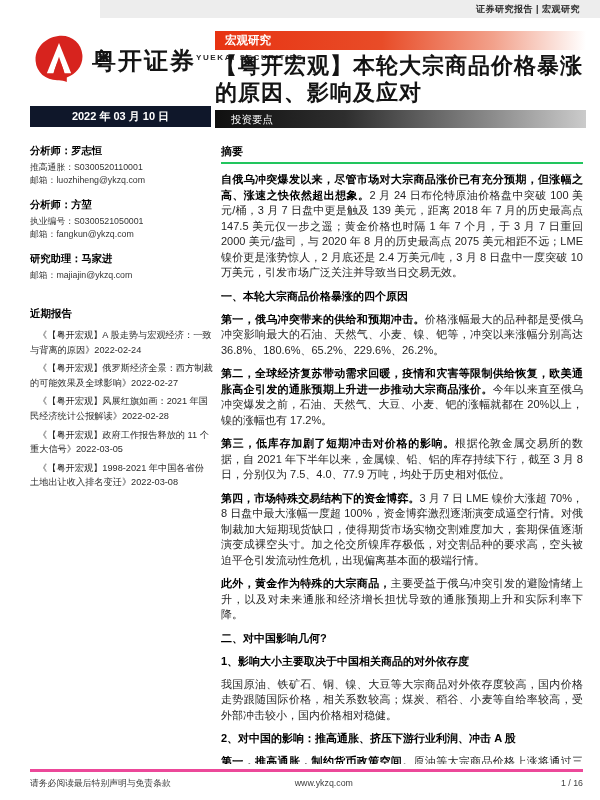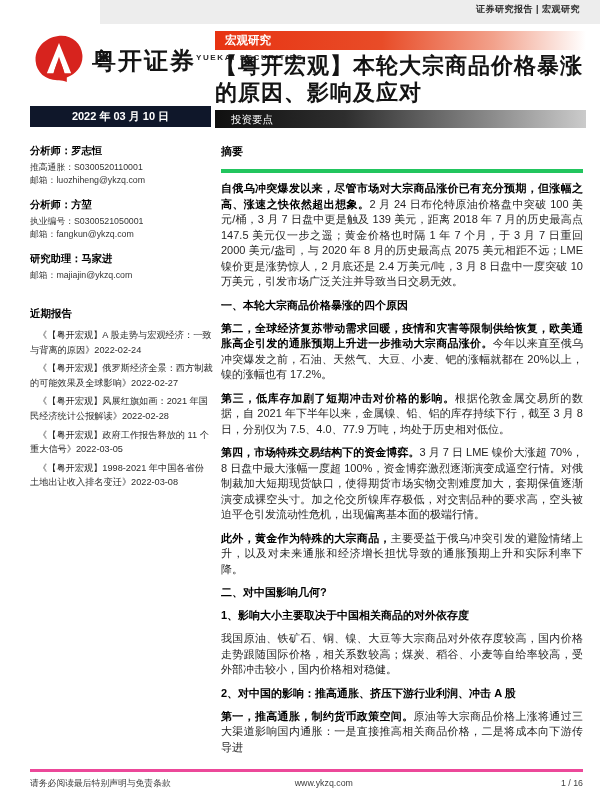--- a/index.html
+++ b/index.html
@@ -1,20 +1,20 @@
 <!DOCTYPE html>
 <html><head>
 <meta charset="utf-8">
 <style>
   html,body{margin:0;padding:0;background:#fff;}
   .page{position:relative;width:600px;height:800px;background:#ffffff;overflow:hidden;
         font-family:"Liberation Sans","DejaVu Sans",sans-serif;color:#1f1f1f;}
 
   
-  .topbar{position:absolute;top:0;left:100px;right:0;height:24px;background:#ededed;}
+  .topbar{position:absolute;top:0;left:100px;right:0;height:18px;background:#ededed;}
   .topbar-text{position:absolute;right:20px;top:0;line-height:18px;font-size:9px;
                font-weight:bold;color:#2b2b2b;letter-spacing:0.5px;}
 
   
   .brand{position:absolute;top:35px;left:33px;display:flex;align-items:center;gap:7px;}
   .brand-txt{display:flex;flex-direction:row;}
   .brand-cn{font-size:24px;font-weight:900;letter-spacing:2px;color:#141414;line-height:1;}
   .brand-en{font-size:8px;font-weight:bold;letter-spacing:1.6px;color:#2a2a2a;margin-top:4px;}
 
   .date-bar{position:absolute;top:106px;left:30px;width:181px;height:21px;background:#0f172a;
@@ -32,22 +32,22 @@
   
   .sidebar{position:absolute;top:144px;left:30px;width:183px;}
   .analyst{margin-bottom:11px;}
   .analyst-name{font-size:10.3px;font-weight:bold;color:#000;margin-bottom:3px;}
   .analyst-line{font-size:8.8px;line-height:13px;color:#333;}
   .recent-title{font-size:10.5px;font-weight:bold;color:#000;margin:25px 0 7px;}
   .report-item{font-size:9.2px;line-height:14.6px;color:#2a2a2a;margin-bottom:4px;text-indent:8px;}
 
   
   .main{position:absolute;top:144px;left:221px;width:362px;height:620px;overflow:hidden;}
-  .abstract-title{font-size:11px;font-weight:bold;color:#000;padding-bottom:10px;
-                  border-bottom:4px solid #22c55e;margin-bottom:8px;}
+  .abstract-title{font-size:11px;font-weight:bold;color:#000;padding-bottom:3px;
+                  border-bottom:2px solid #22c55e;margin-bottom:8px;}
   .para{font-size:11px;line-height:15.5px;text-align:justify;color:#1f1f1f;margin:0 0 8px;}
   .para b{color:#000;font-family:Liberation Serif, serif;}
   .sec-h{font-size:11px;font-weight:bold;color:#000;margin:4px 0 8px;}
 
   
   .footer{position:absolute;top:769px;left:30px;width:553px;border-top:3px solid #ec4899;
           padding-top:6px;display:flex;font-size:8.8px;color:#3d3d3d;}
   .footer-left{flex:1.2;text-align:left;}
   .footer-center{flex:1;text-align:center;}
   .footer-right{flex:1;text-align:right;}
@@ -107,20 +107,21 @@
     <div class="report-item">《【粤开宏观】1998-2021 年中国各省份土地出让收入排名变迁》2022-03-08</div>
   </div>
 
   <div class="main">
     <div class="abstract-title">摘要</div>
 
     <p class="para"><b>自俄乌冲突爆发以来，尽管市场对大宗商品涨价已有充分预期，但涨幅之高、涨速之快依然超出想象。</b><span>2 月 24 日布伦特原油价格盘中突破 100 美元/桶，3 月 7 日盘中更是触及 139 美元，距离 2018 年 7 月的历史最高点 147.5 美元仅一步之遥；黄金价格也时隔 1 年 7 个月，于 3 月 7 日重回 2000 美元/盎司，与 2020 年 8 月的历史最高点 2075 美元相距不远；LME 镍价更是涨势惊人，2 月底还是 2.4 万美元/吨，3 月 8 日盘中一度突破 10 万美元，引发市场广泛关注并导致当日交易无效。</span></p>
 
     <div class="sec-h">一、本轮大宗商品价格暴涨的四个原因</div>
 
+    <p class="para"><b>第一，俄乌冲突带来的供给和预期冲击。</b><span>价格涨幅最大的品种都是受俄乌冲突影响最大的石油、天然气、小麦、镍、钯等，冲突以来涨幅分别高达 36.8%、180.6%、65.2%、229.6%、26.2%。</span></p>
     <p class="para"><b>第二，全球经济复苏带动需求回暖，疫情和灾害等限制供给恢复，欧美通胀高企引发的通胀预期上升进一步推动大宗商品涨价。</b><span>今年以来直至俄乌冲突爆发之前，石油、天然气、大豆、小麦、钯的涨幅就都在 20%以上，镍的涨幅也有 17.2%。</span></p>
     <p class="para"><b>第三，低库存加剧了短期冲击对价格的影响。</b><span>根据伦敦金属交易所的数据，自 2021 年下半年以来，金属镍、铅、铝的库存持续下行，截至 3 月 8 日，分别仅为 7.5、4.0、77.9 万吨，均处于历史相对低位。</span></p>
     <p class="para"><b>第四，市场特殊交易结构下的资金博弈。</b><span>3 月 7 日 LME 镍价大涨超 70%，8 日盘中最大涨幅一度超 100%，资金博弈激烈逐渐演变成逼空行情。对俄制裁加大短期现货缺口，使得期货市场实物交割难度加大，套期保值逐渐演变成裸空头寸。加之伦交所镍库存极低，对交割品种的要求高，空头被迫平仓引发流动性危机，出现偏离基本面的极端行情。</span></p>
     <p class="para"><b>此外，黄金作为特殊的大宗商品，</b><span>主要受益于俄乌冲突引发的避险情绪上升，以及对未来通胀和经济增长担忧导致的通胀预期上升和实际利率下降。</span></p>
 
     <div class="sec-h">二、对中国影响几何?</div>
     <div class="sec-h">1、影响大小主要取决于中国相关商品的对外依存度</div>
     <p class="para">我国原油、铁矿石、铜、镍、大豆等大宗商品对外依存度较高，国内价格走势跟随国际价格，相关系数较高；煤炭、稻谷、小麦等自给率较高，受外部冲击较小，国内价格相对稳健。</p>
     <div class="sec-h">2、对中国的影响：推高通胀、挤压下游行业利润、冲击 A 股</div>
     <p class="para"><b>第一，推高通胀，制约货币政策空间。</b><span>原油等大宗商品价格上涨将通过三大渠道影响国内通胀：一是直接推高相关商品价格，二是将成本向下游传导进</span></p>

